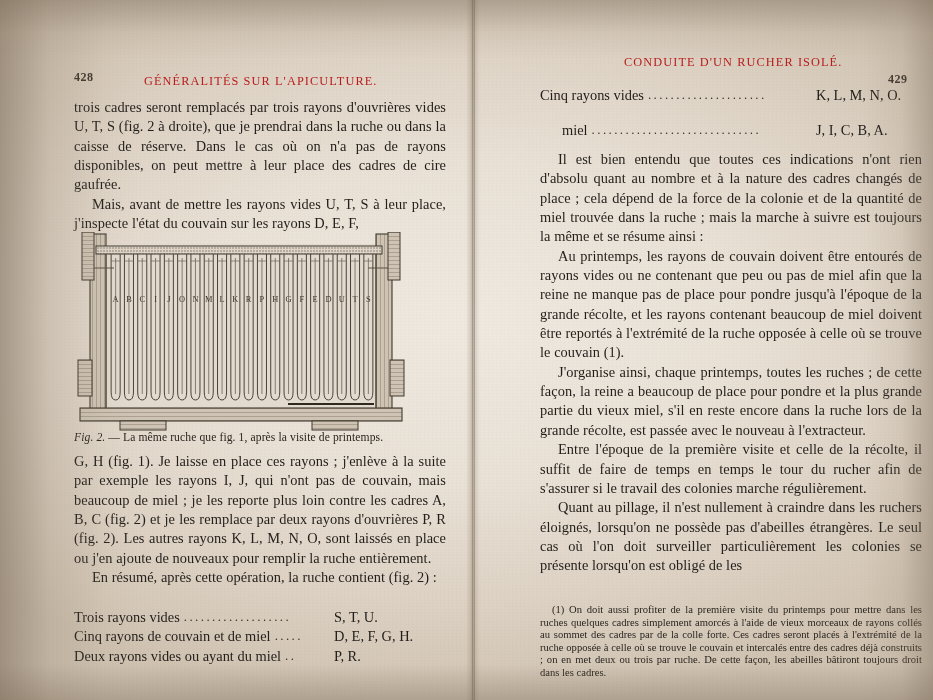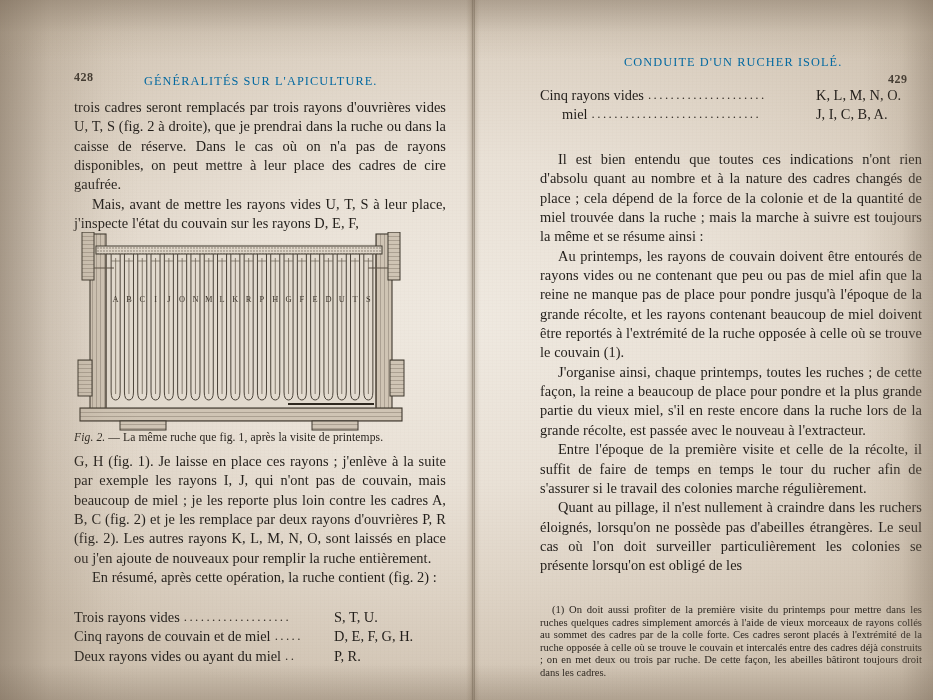--- a/index.html
+++ b/index.html
@@ -83,21 +83,21 @@
     top: 0;
   }
   .col-left  { left: 74px;  width: 372px; }
   .col-right { left: 540px; width: 382px; }
 
   .running-head {
     position: absolute;
     font-family: "Liberation Serif", "DejaVu Serif", serif;
     font-size: 12.3px;
     letter-spacing: 1.1px;
-    color: #0369a1;
+    color: #b91c1c;
     white-space: nowrap;
   }
   .folio {
     position: absolute;
     font-size: 12px;
     font-weight: bold;
     color: #3a332b;
     letter-spacing: .5px;
   }
 
@@ -124,21 +124,21 @@
     flex: 1 1 auto;
     overflow: hidden;
     margin: 0 4px;
     letter-spacing: 2.4px;
     color: #3a342c;
     font-size: 13px;
     position: relative;
     top: -1px;
   }
   .leaders .row .val { flex: 0 0 auto; }
-  .leaders .sub { padding-left: 22px; }
+  .leaders .sub { padding-left: 22px; margin-top: 16px; }
 
   
   .footnote {
     position: absolute;
     font-size: 10.6px;
     line-height: 12.6px;
     text-align: justify;
     color: #2a251f;
   }
   .footnote p { margin: 0; text-indent: 12px; }

